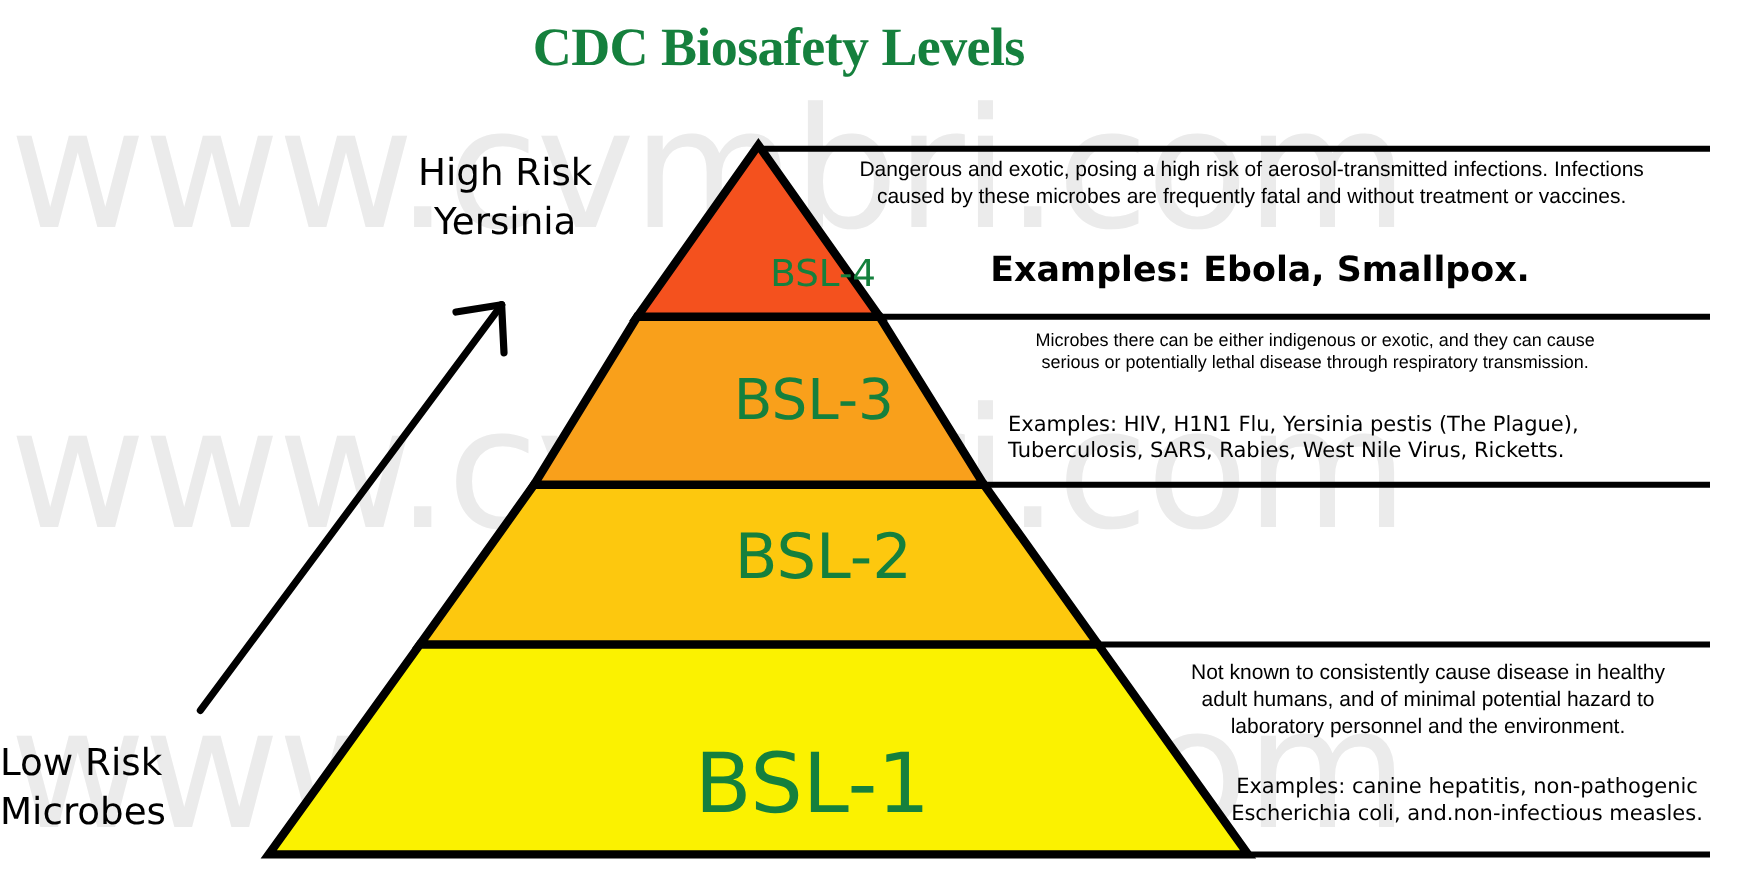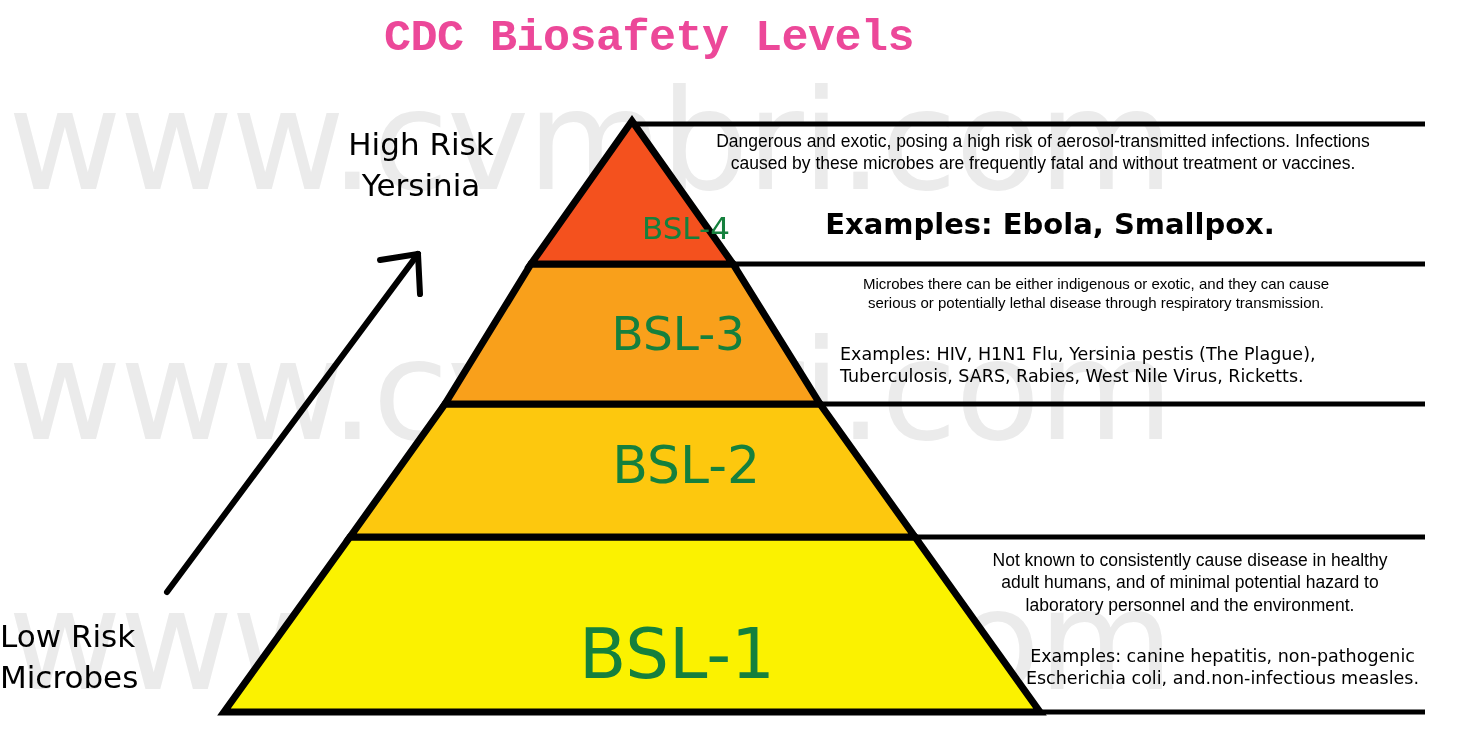--- a/index.html
+++ b/index.html
@@ -44,25 +44,25 @@
   .wm-row-2 { top: 322px; }
   .wm-row-3 { top: 572px; }
 
   
   .title {
     position: absolute;
     top: 13px;
     left: 0;
     width: 1298px;
     text-align: center;
-    font-family: Liberation Mono, monospace;
+    font-family: Liberation Serif, serif;
     font-size: 45px;
     font-weight: bold;
     letter-spacing: -0.5px;
-    color: #ec4899;
+    color: #15803d;
     z-index: 6;
   }
 
   
   .pyramid-svg {
     position: absolute;
     top: 0;
     left: 0;
     z-index: 2;
   }

